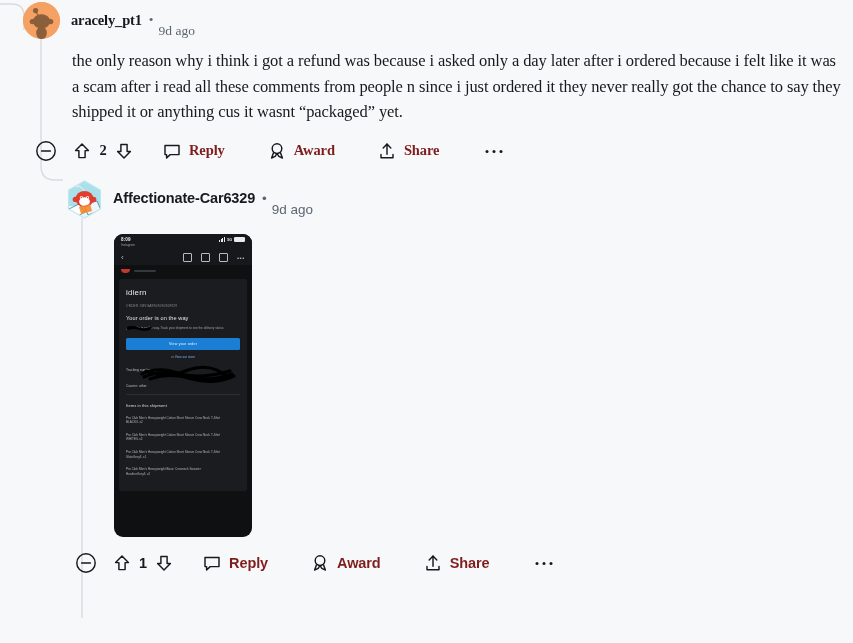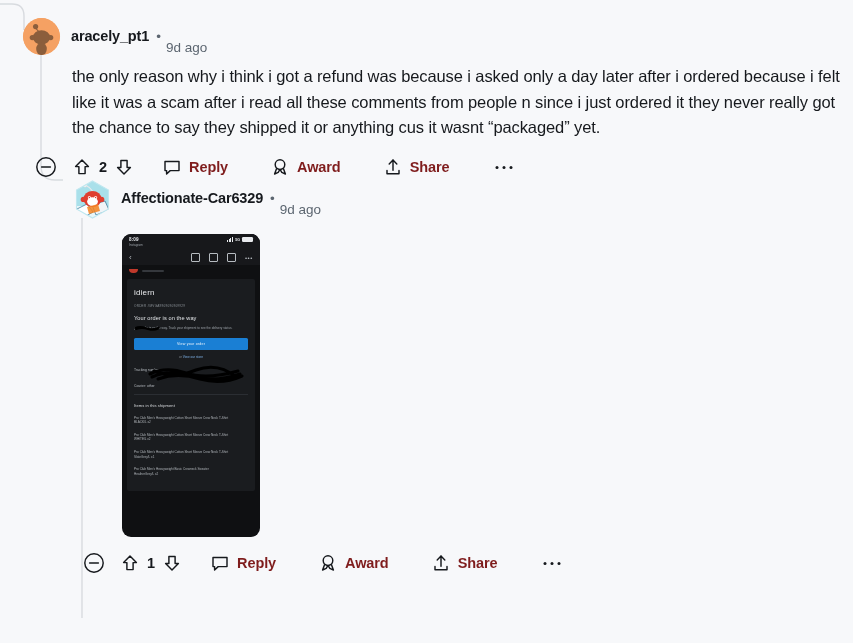--- a/index.html
+++ b/index.html
@@ -21,22 +21,22 @@
     position: relative;
     width: 853px;
     height: 643px;
   }
 
   .comment {
     position: absolute;
     left: 0;
     right: 0;
   }
-  .comment--top  { top: 16px;   left: 0px;  }
-  .comment--reply { top: 178px; left: 48px; }
+  .comment--top  { top: 0px;   left: 0px; font-family: Liberation Serif, serif;  }
+  .comment--reply { top: 178px; left: 40px; }
 
   .comment-header {
     display: flex;
     align-items: center;
     height: 40px;
     position: relative;
   }
 
   .avatar {
     width: 37px;

